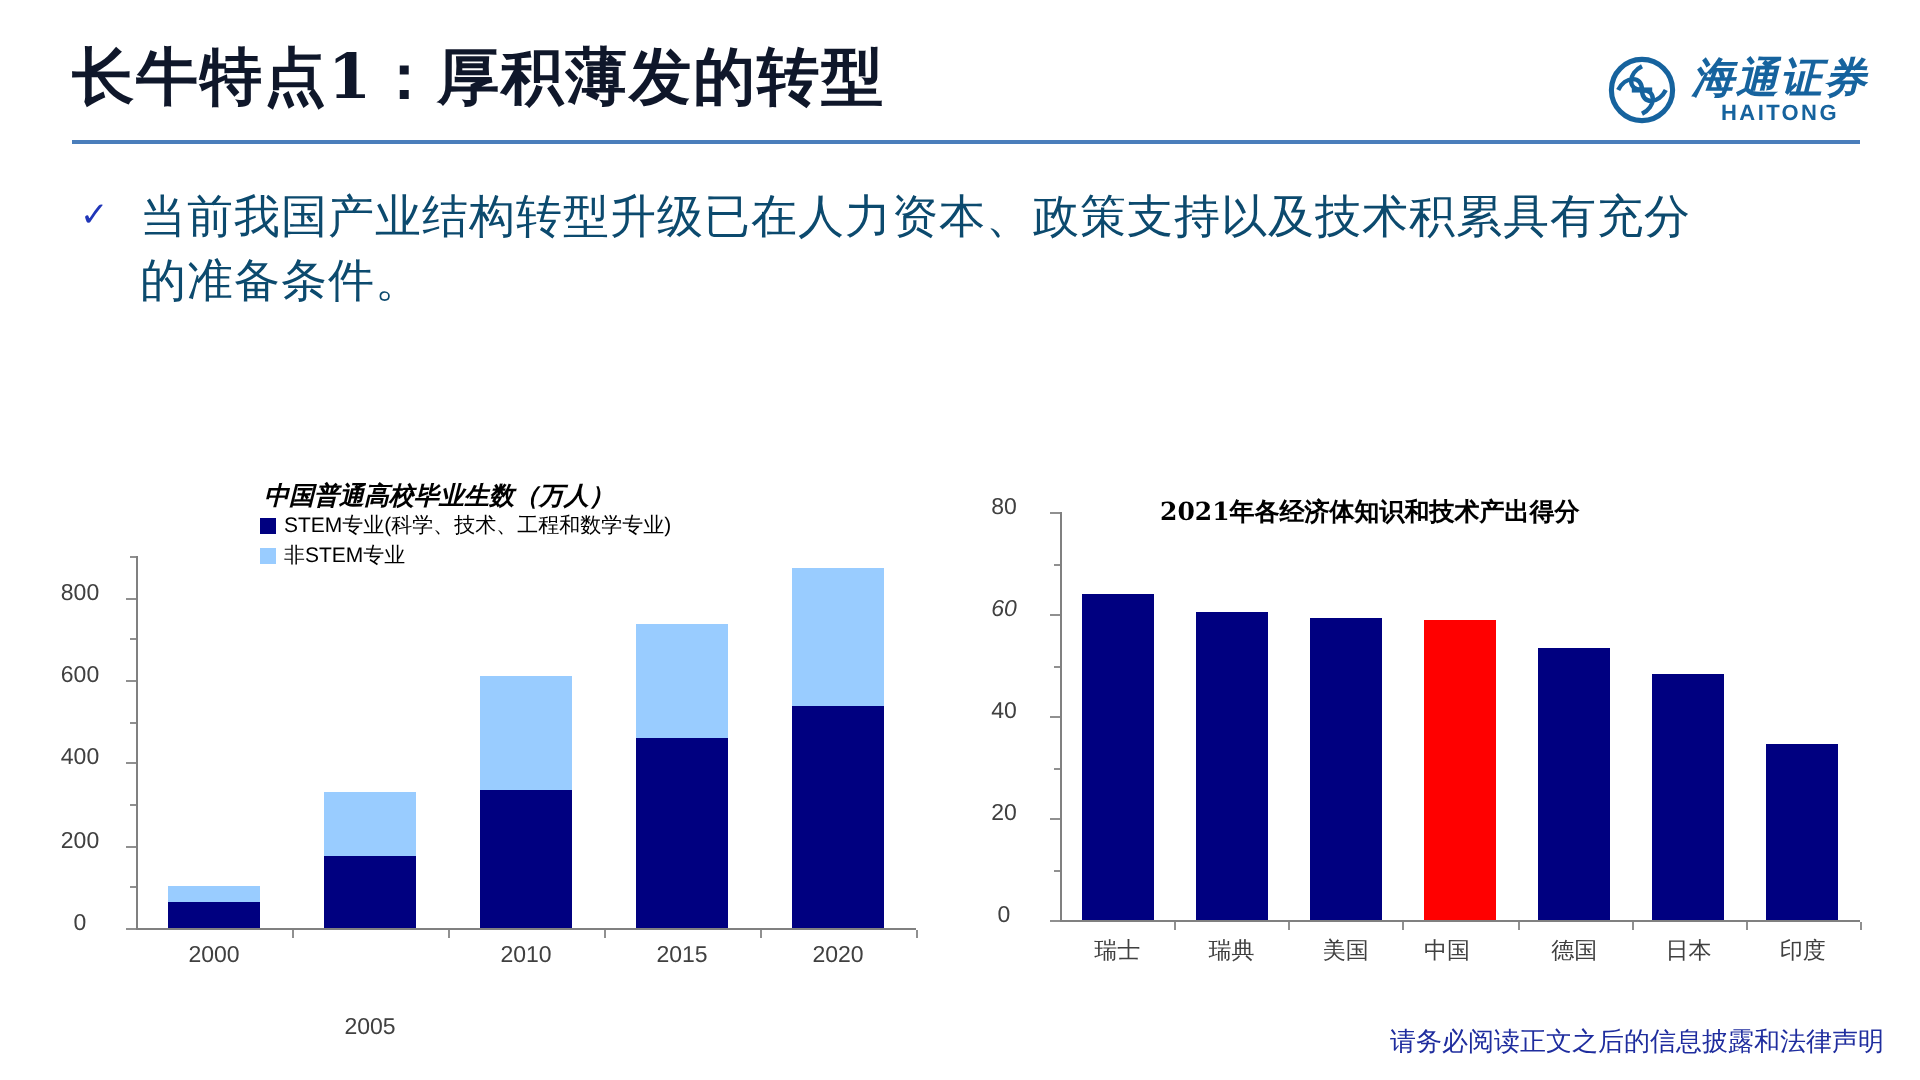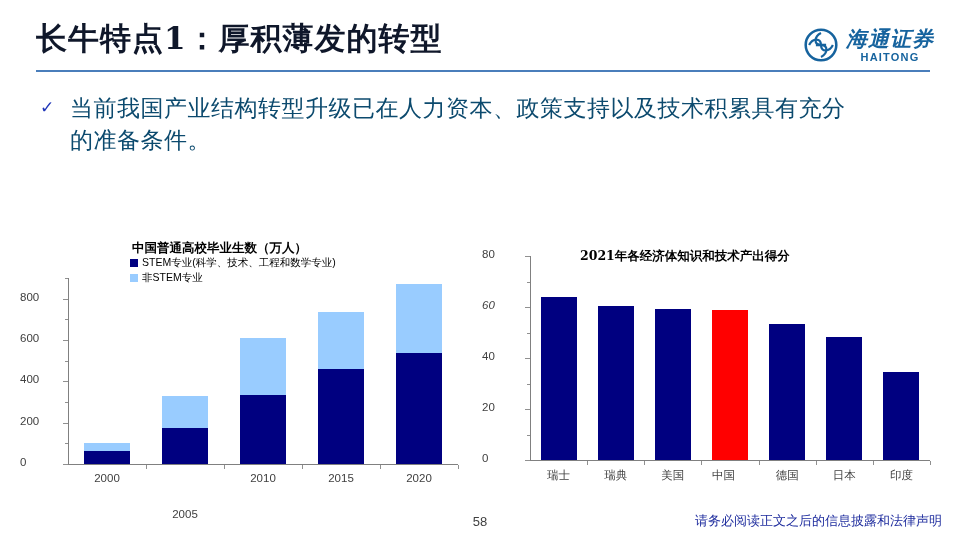--- a/index.html
+++ b/index.html
@@ -117,21 +117,21 @@
     font-family: "DejaVu Serif", "Liberation Serif", serif;
   }
   .axis-label {
     position: absolute;
     font-size: 11.5px;
     color: #404040;
     font-family: "Liberation Sans", sans-serif;
     white-space: nowrap;
   }
   .y-tick-label {
-    text-align: left;
+    text-align: center;
   }
   .axis-line {
     position: absolute;
     background: #808080;
   }
   .tick {
     position: absolute;
     background: #909090;
   }
   .bar {
@@ -205,21 +205,21 @@
       <span class="logo-en">HAITONG</span>
     </span>
   </div>
 
   <div class="bullet-row">
     <span class="bullet-check">✓</span>
     <span class="bullet-text">当前我国产业结构转型升级已在人力资本、政策支持以及技术积累具有充分的准备条件。</span>
   </div>
 
   <div class="chart-box" id="left-chart" style="left:10px; top:240px; width:460px; height:250px;">
-      <div class="chart-title" style="left: 122px; top: 0px;">中国普通高校毕业生数（万人）</div>
+      <div class="chart-title" style="left: 122px; top: 0px; font-style: italic;">中国普通高校毕业生数（万人）</div>
       <div class="axis-line" style="left: 58px; top: 38px; width: 1px; height: 186px;"></div>
       <div class="axis-line" style="left: 58px; top: 224px; width: 390px; height: 1px;"></div>
       <div class="tick" style="left: 53px; top: 224px; width: 5px; height: 1px;"></div>
       <div class="tick" style="left: 55px; top: 203px; width: 3px; height: 1px;"></div>
       <div class="tick" style="left: 53px; top: 183px; width: 5px; height: 1px;"></div>
       <div class="tick" style="left: 55px; top: 162px; width: 3px; height: 1px;"></div>
       <div class="tick" style="left: 53px; top: 141px; width: 5px; height: 1px;"></div>
       <div class="tick" style="left: 55px; top: 121px; width: 3px; height: 1px;"></div>
       <div class="tick" style="left: 53px; top: 100px; width: 5px; height: 1px;"></div>
       <div class="tick" style="left: 55px; top: 79px; width: 3px; height: 1px;"></div>
@@ -282,28 +282,27 @@
       <div class="tick" style="left: 97px; top: 221px; width: 1px; height: 4px;"></div>
       <div class="axis-label" style="left: 40px; top: 228px; width: 57.1429px; text-align: center;">瑞士</div>
       <div class="bar" style="left: 107.714px; top: 65.725px; width: 36px; height: 154.275px; background: rgb(0, 0, 128);"></div>
       <div class="tick" style="left: 154px; top: 221px; width: 1px; height: 4px;"></div>
       <div class="axis-label" style="left: 97.1429px; top: 228px; width: 57.1429px; text-align: center;">瑞典</div>
       <div class="bar" style="left: 164.857px; top: 68.785px; width: 36px; height: 151.215px; background: rgb(0, 0, 128);"></div>
       <div class="tick" style="left: 211px; top: 221px; width: 1px; height: 4px;"></div>
       <div class="axis-label" style="left: 154.286px; top: 228px; width: 57.1429px; text-align: center;">美国</div>
       <div class="bar" style="left: 222px; top: 70.315px; width: 36px; height: 149.685px; background: rgb(255, 0, 0);"></div>
       <div class="tick" style="left: 269px; top: 221px; width: 1px; height: 4px;"></div>
-      <div class="axis-label" style="left: 205px; top: 228px; width: 57.1429px; text-align: center; font-family: Liberation Mono, monospace;">中国</div>
+      <div class="axis-label" style="left: 222px; top: 228px; width: 57.1429px;  font-family: Liberation Mono, monospace;">中国</div>
       <div class="bar" style="left: 279.143px; top: 84.085px; width: 36px; height: 135.915px; background: rgb(0, 0, 128);"></div>
       <div class="tick" style="left: 326px; top: 221px; width: 1px; height: 4px;"></div>
       <div class="axis-label" style="left: 268.571px; top: 228px; width: 57.1429px; text-align: center;">德国</div>
       <div class="bar" style="left: 336.286px; top: 96.835px; width: 36px; height: 123.165px; background: rgb(0, 0, 128);"></div>
       <div class="tick" style="left: 383px; top: 221px; width: 1px; height: 4px;"></div>
       <div class="axis-label" style="left: 325.714px; top: 228px; width: 57.1429px; text-align: center;">日本</div>
       <div class="bar" style="left: 393.429px; top: 132.025px; width: 36px; height: 87.975px; background: rgb(0, 0, 128);"></div>
       <div class="tick" style="left: 440px; top: 221px; width: 1px; height: 4px;"></div>
       <div class="axis-label" style="left: 382.857px; top: 228px; width: 57.1429px; text-align: center;">印度</div>
     </div>
 
-  <div class="page-number">58</div>
   <div class="disclaimer">请务必阅读正文之后的信息披露和法律声明</div>
 
 </div>
 
 </body></html>

